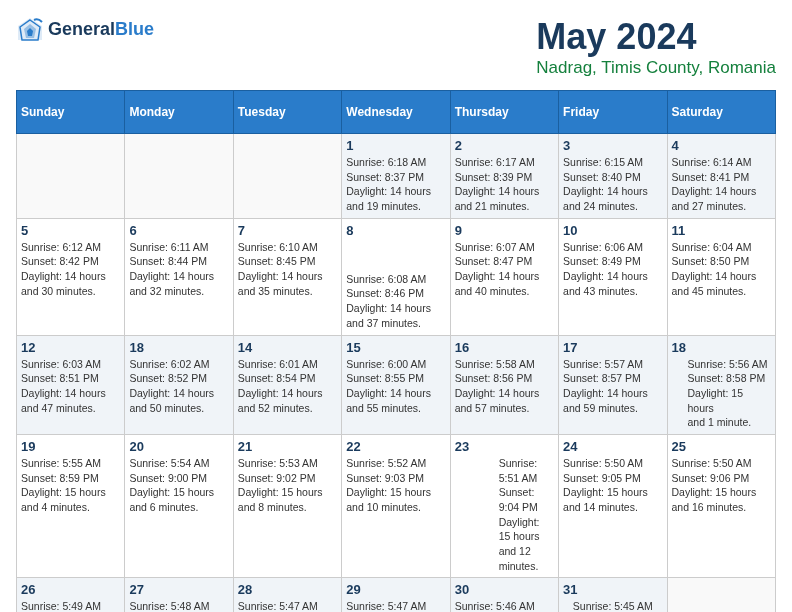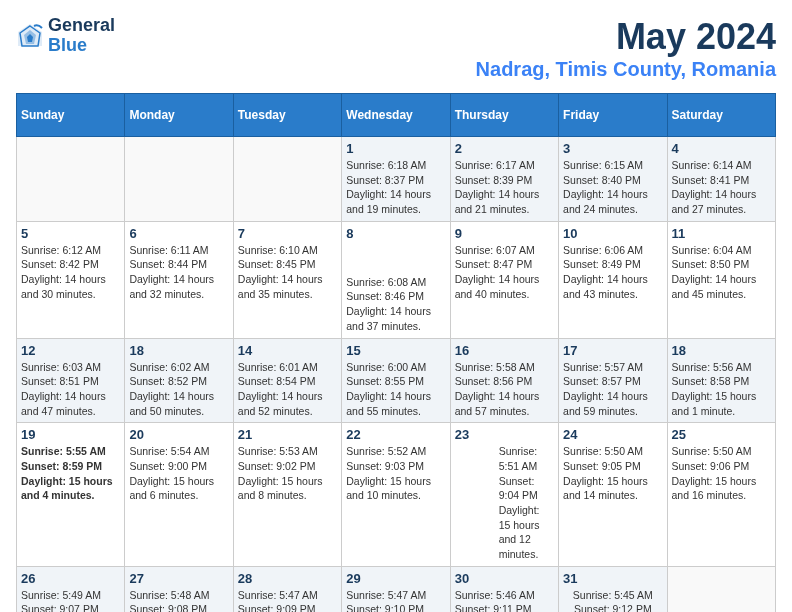--- a/index.html
+++ b/index.html
@@ -15,50 +15,48 @@
       justify-content: space-between;
       align-items: flex-start;
       margin-bottom: 12px;
     }
     .logo {
       display: flex;
       align-items: center;
     }
     .logo-text {
       display: flex;
-      flex-direction: column;
+      flex-direction: row;
       line-height: 1.1;
     }
     .logo-general {
       font-size: 18px;
       font-weight: bold;
       color: #1a3a5c;
     }
     .logo-blue {
       font-size: 18px;
       font-weight: bold;
       color: #2a7cca;
     }
     .logo-icon {
       width: 28px;
       height: 28px;
       margin-right: 4px;
     }
     .title-block {
-      text-align: right;
     }
     .main-title {
       font-size: 36px;
       font-weight: bold;
       color: #1a3a5c;
     }
     .subtitle {
-      font-size: 20px;
-      color: #3b82f6;
-      font-weight: bold;
+      font-size: 17px;
+      color: #15803d;
     }
     .calendar {
       width: 100%;
       border-collapse: collapse;
       font-size: 11px;
     }
     .calendar thead tr th {
       background: #2a7cca;
       color: #fff;
       font-weight: bold;
@@ -250,30 +248,30 @@
         </td>
         <td>
           <div class="cell-day">17</div>
           <div class="cell-info" style="white-space: pre-line;">Sunrise: 5:57 AM
 Sunset: 8:57 PM
 Daylight: 14 hours
 and 59 minutes.</div>
         </td>
         <td>
           <div class="cell-day">18</div>
-          <div class="cell-info" style="white-space: pre-line;">Sunrise: 5:56 AM
+          <div class="cell-info" style="white-space: pre-line; margin-left: 16px;">Sunrise: 5:56 AM
 Sunset: 8:58 PM
 Daylight: 15 hours
 and 1 minute.</div>
         </td>
       </tr>
       <tr>
         <td>
           <div class="cell-day">19</div>
-          <div class="cell-info" style="white-space: pre-line; font-weight: bold;">Sunrise: 5:55 AM
+          <div class="cell-info" style="white-space: pre-line;">Sunrise: 5:55 AM
 Sunset: 8:59 PM
 Daylight: 15 hours
 and 4 minutes.</div>
         </td>
         <td>
           <div class="cell-day">20</div>
           <div class="cell-info" style="white-space: pre-line;">Sunrise: 5:54 AM
 Sunset: 9:00 PM
 Daylight: 15 hours
 and 6 minutes.</div>

